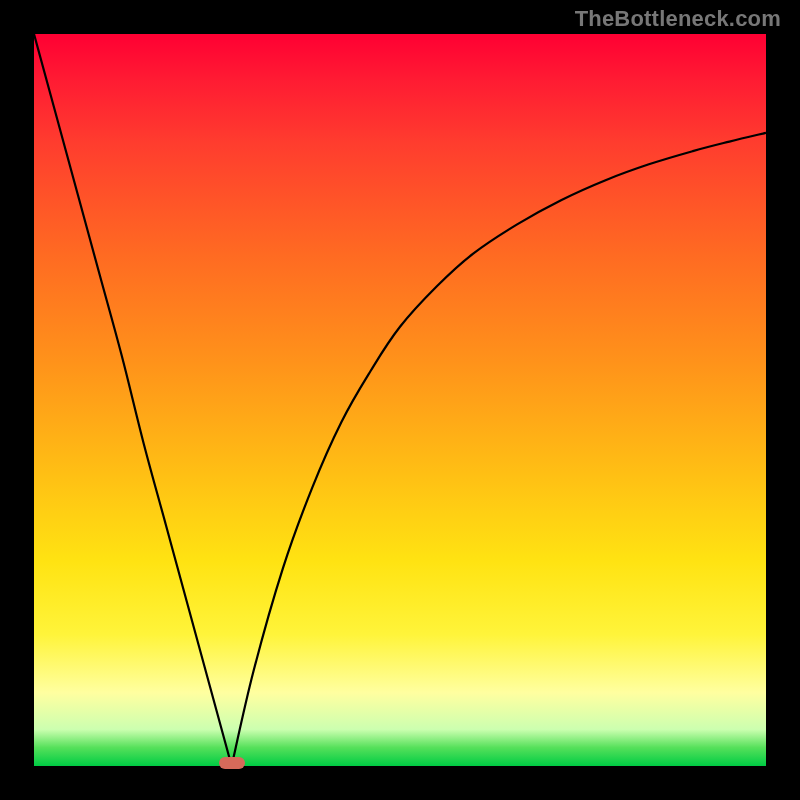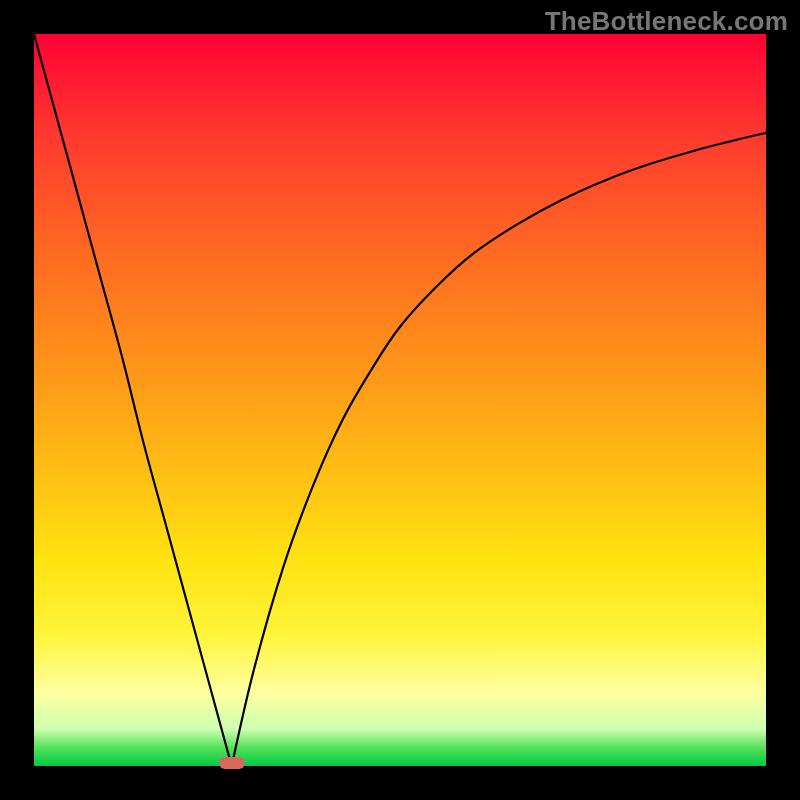--- a/index.html
+++ b/index.html
@@ -36,23 +36,23 @@
       #fff43a 82%,
       #ffffa0 90%,
       #ccffb0 95%,
       #55e05a 97.5%,
       #00cc44 100%
     );
   }
   .watermark {
     position: absolute;
     top: 6px;
-    right: 12px;
+    right: 19px;
     color: #777;
-    font-size: 26px;
+    font-size: 22px;
     font-weight: 600;
     letter-spacing: 0.2px;
     user-select: none;
   }
   svg.curve {
     position: absolute;
     left: 0;
     top: 0;
     width: 732px;
     height: 732px;

